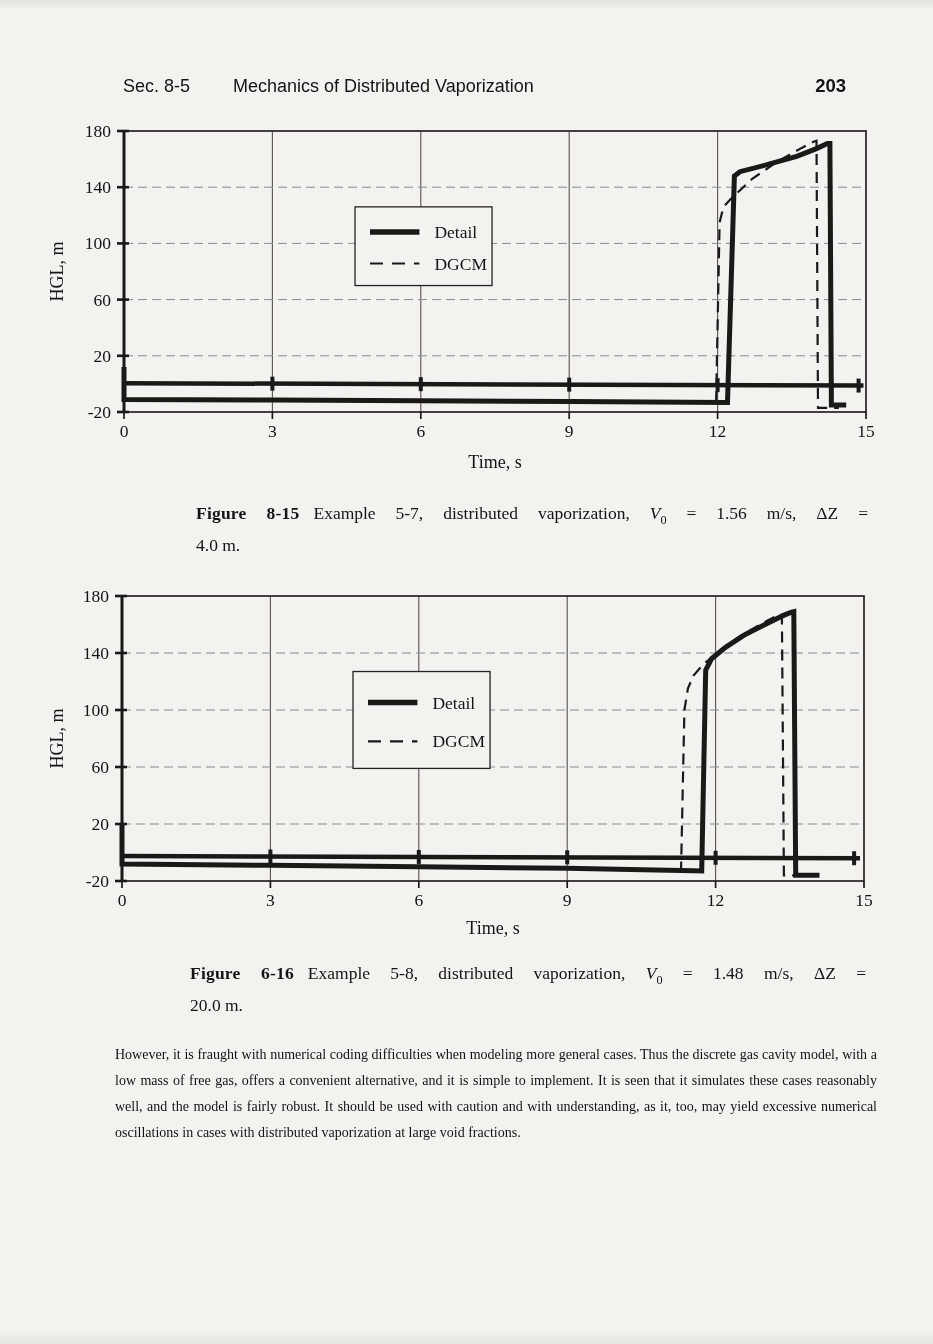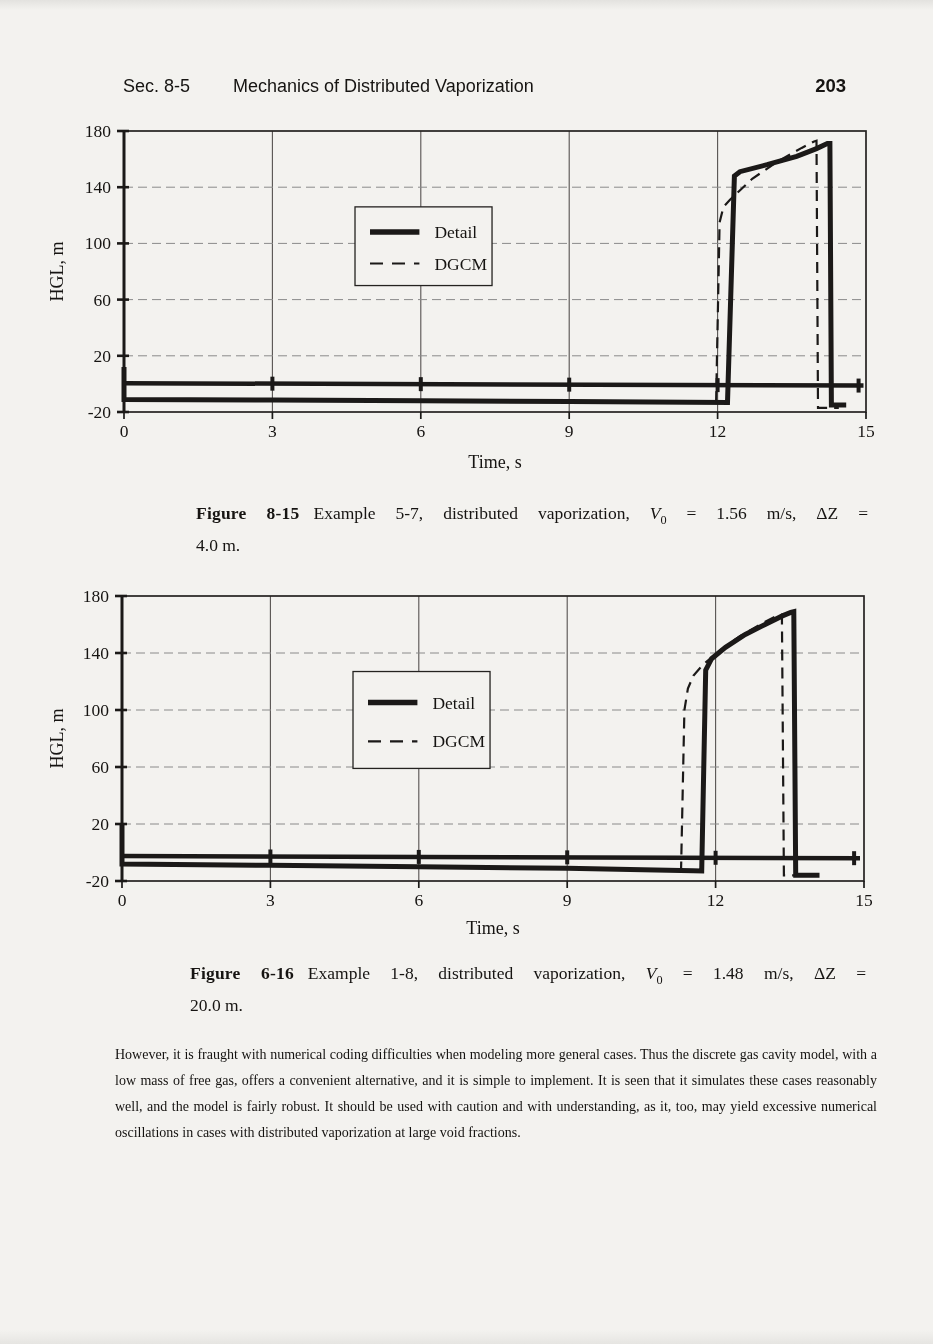--- a/index.html
+++ b/index.html
@@ -163,19 +163,19 @@
       <g>
         <rect x="308.00933333333336" y="94.525" width="137.02266666666668" height="96.9" fill="#f3f2ef" stroke="#242220" stroke-width="1.3"></rect>
         <line x1="323.00933333333336" y1="125.53300000000002" x2="372.40998666666667" y2="125.53300000000002" stroke="#1b1918" stroke-width="5.5"></line>
         <text x="387.48248" y="131.53300000000002" font-family="&quot;Liberation Serif&quot;,serif" font-size="17.5" fill="#161412">Detail</text>
         <line x1="323.00933333333336" y1="164.293" x2="372.40998666666667" y2="164.293" stroke="#1b1918" stroke-width="2.2" stroke-dasharray="13 9"></line>
         <text x="387.48248" y="170.293" font-family="&quot;Liberation Serif&quot;,serif" font-size="17.5" fill="#161412">DGCM</text>
       </g>
     </svg>
 
   <div class="caption" id="caption1">
-    <div class="cap-line1"><b>Figure 6-16</b><span>Example 1-8, distributed vaporization, </span><i>V</i><sub>0</sub><span> = 1.48 m/s, ΔZ =</span></div>
+    <div class="cap-line1"><b>Figure 6-16</b><span>Example 5-8, distributed vaporization, </span><i>V</i><sub>0</sub><span> = 1.48 m/s, ΔZ =</span></div>
     <div class="cap-line2">20.0 m.</div>
   </div>
 
   <p class="body-text">However, it is fraught with numerical coding difficulties when modeling more general cases. Thus the discrete gas cavity model, with a low mass of free gas, offers a convenient alternative, and it is simple to implement. It is seen that it simulates these cases reasonably well, and the model is fairly robust. It should be used with caution and with understanding, as it, too, may yield excessive numerical oscillations in cases with distributed vaporization at large void fractions.</p>
 
 </div>
 
 </body></html>

